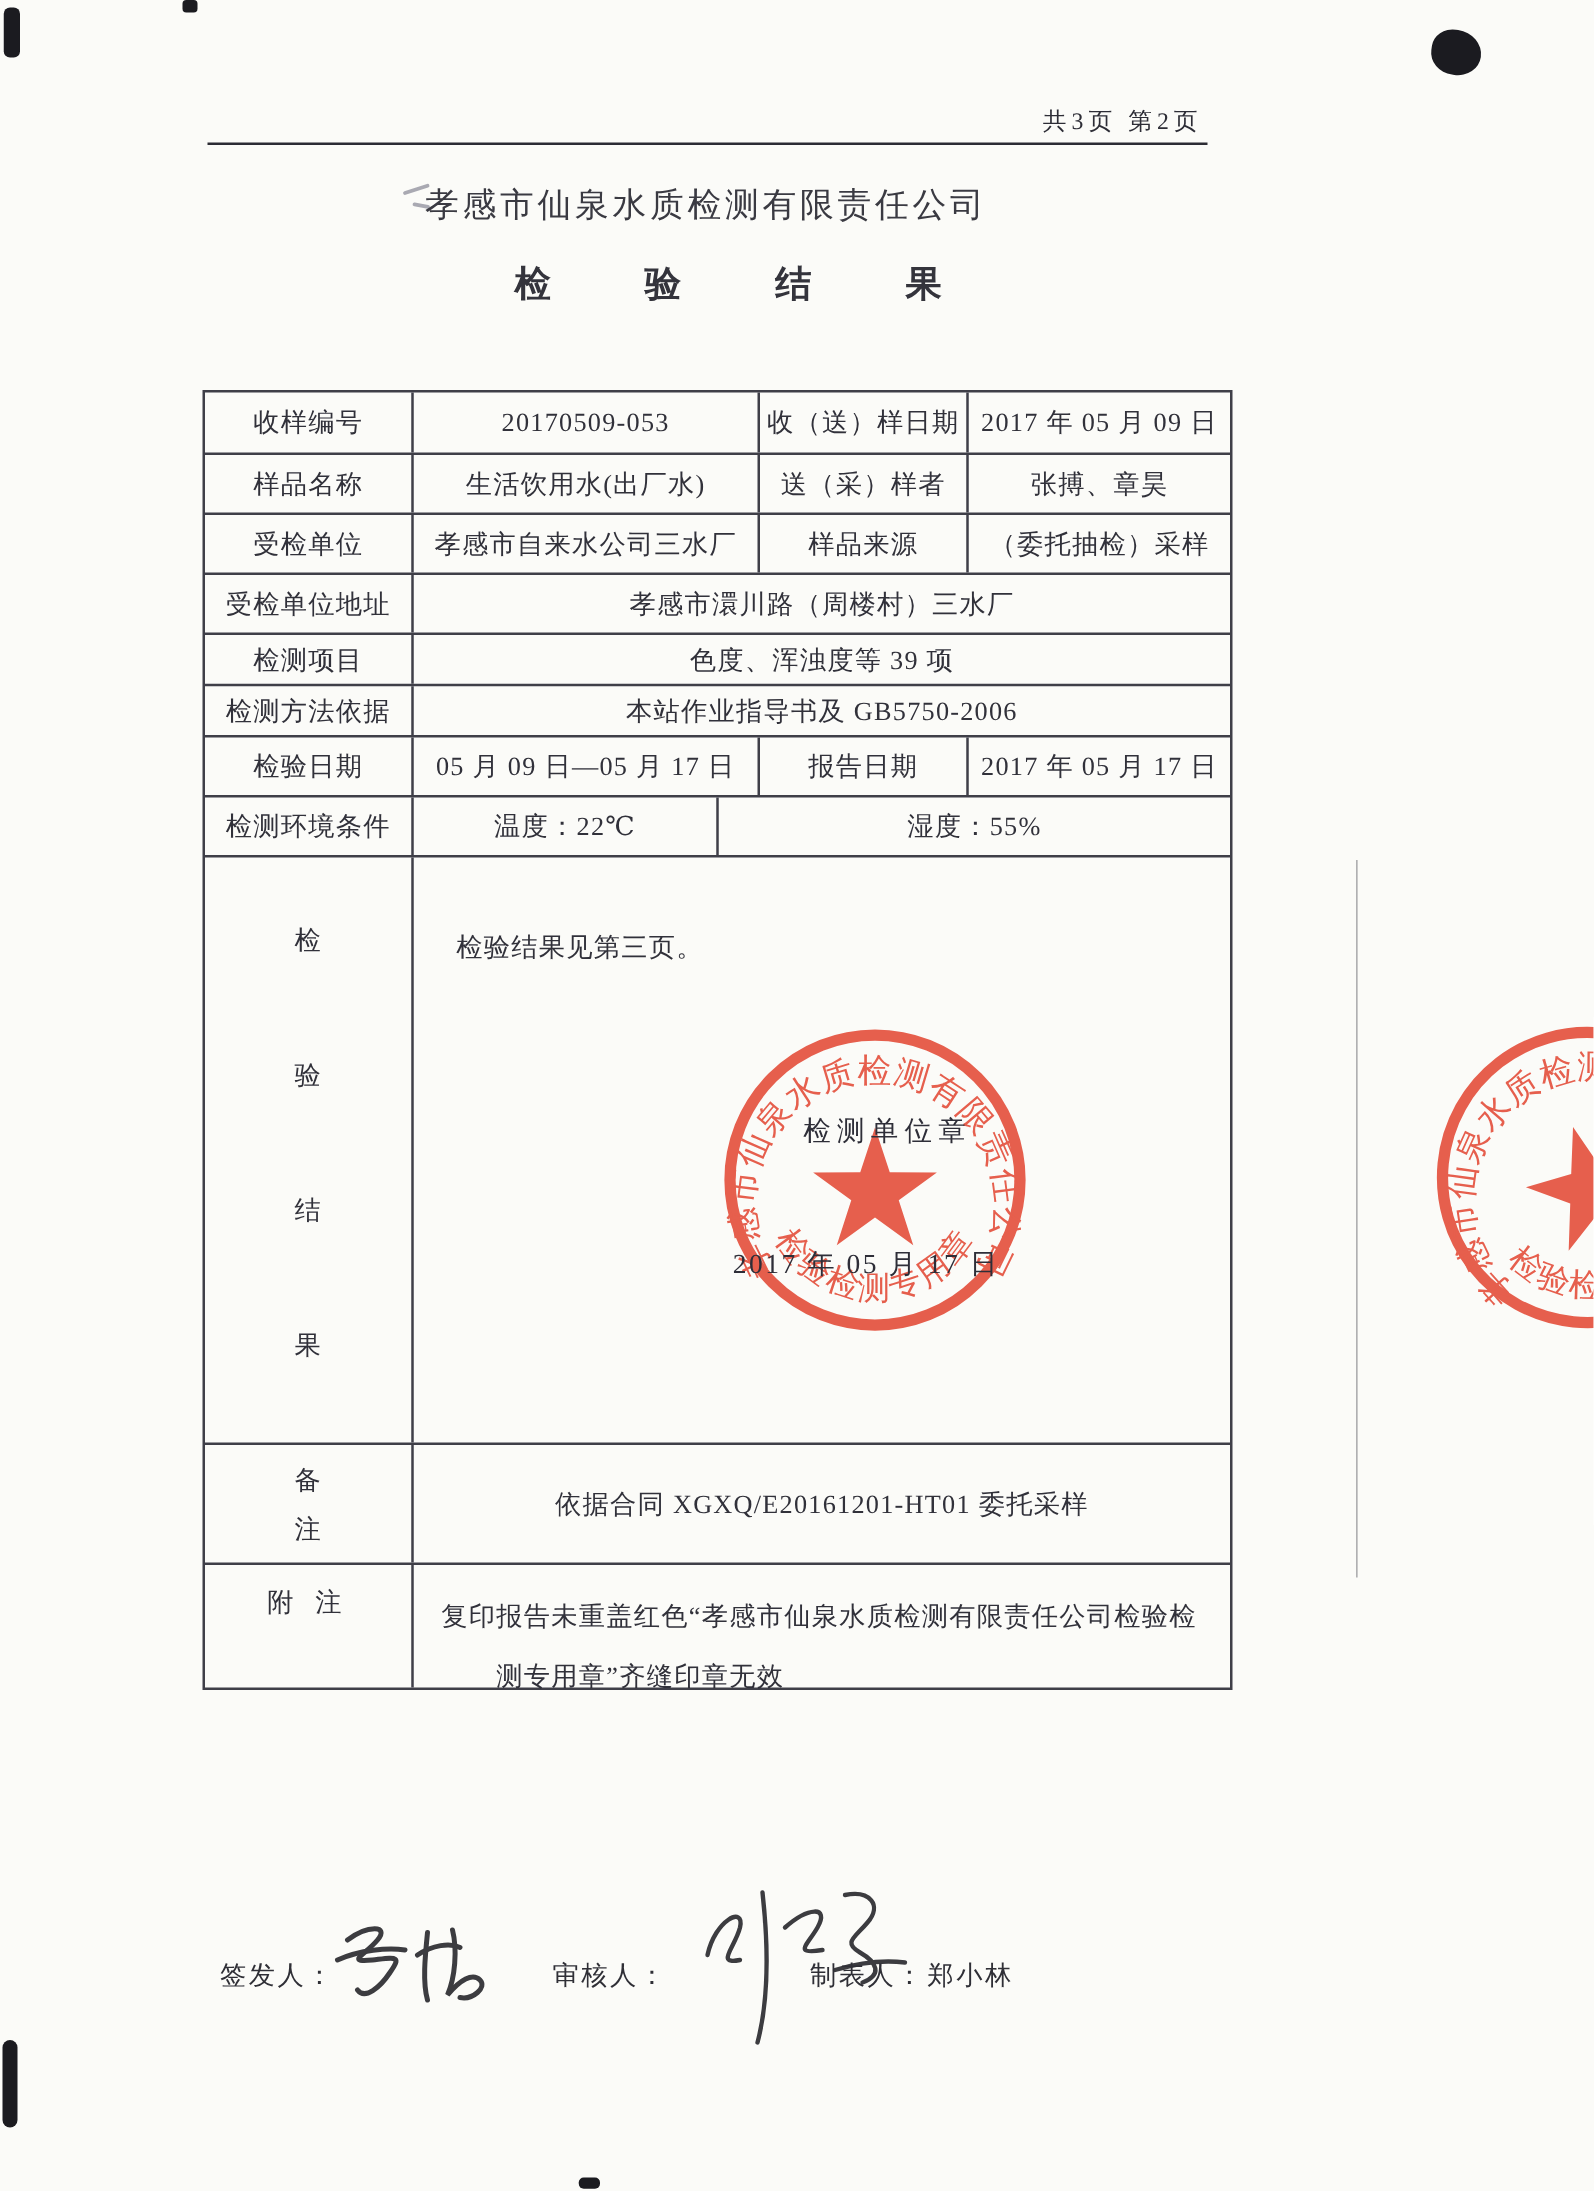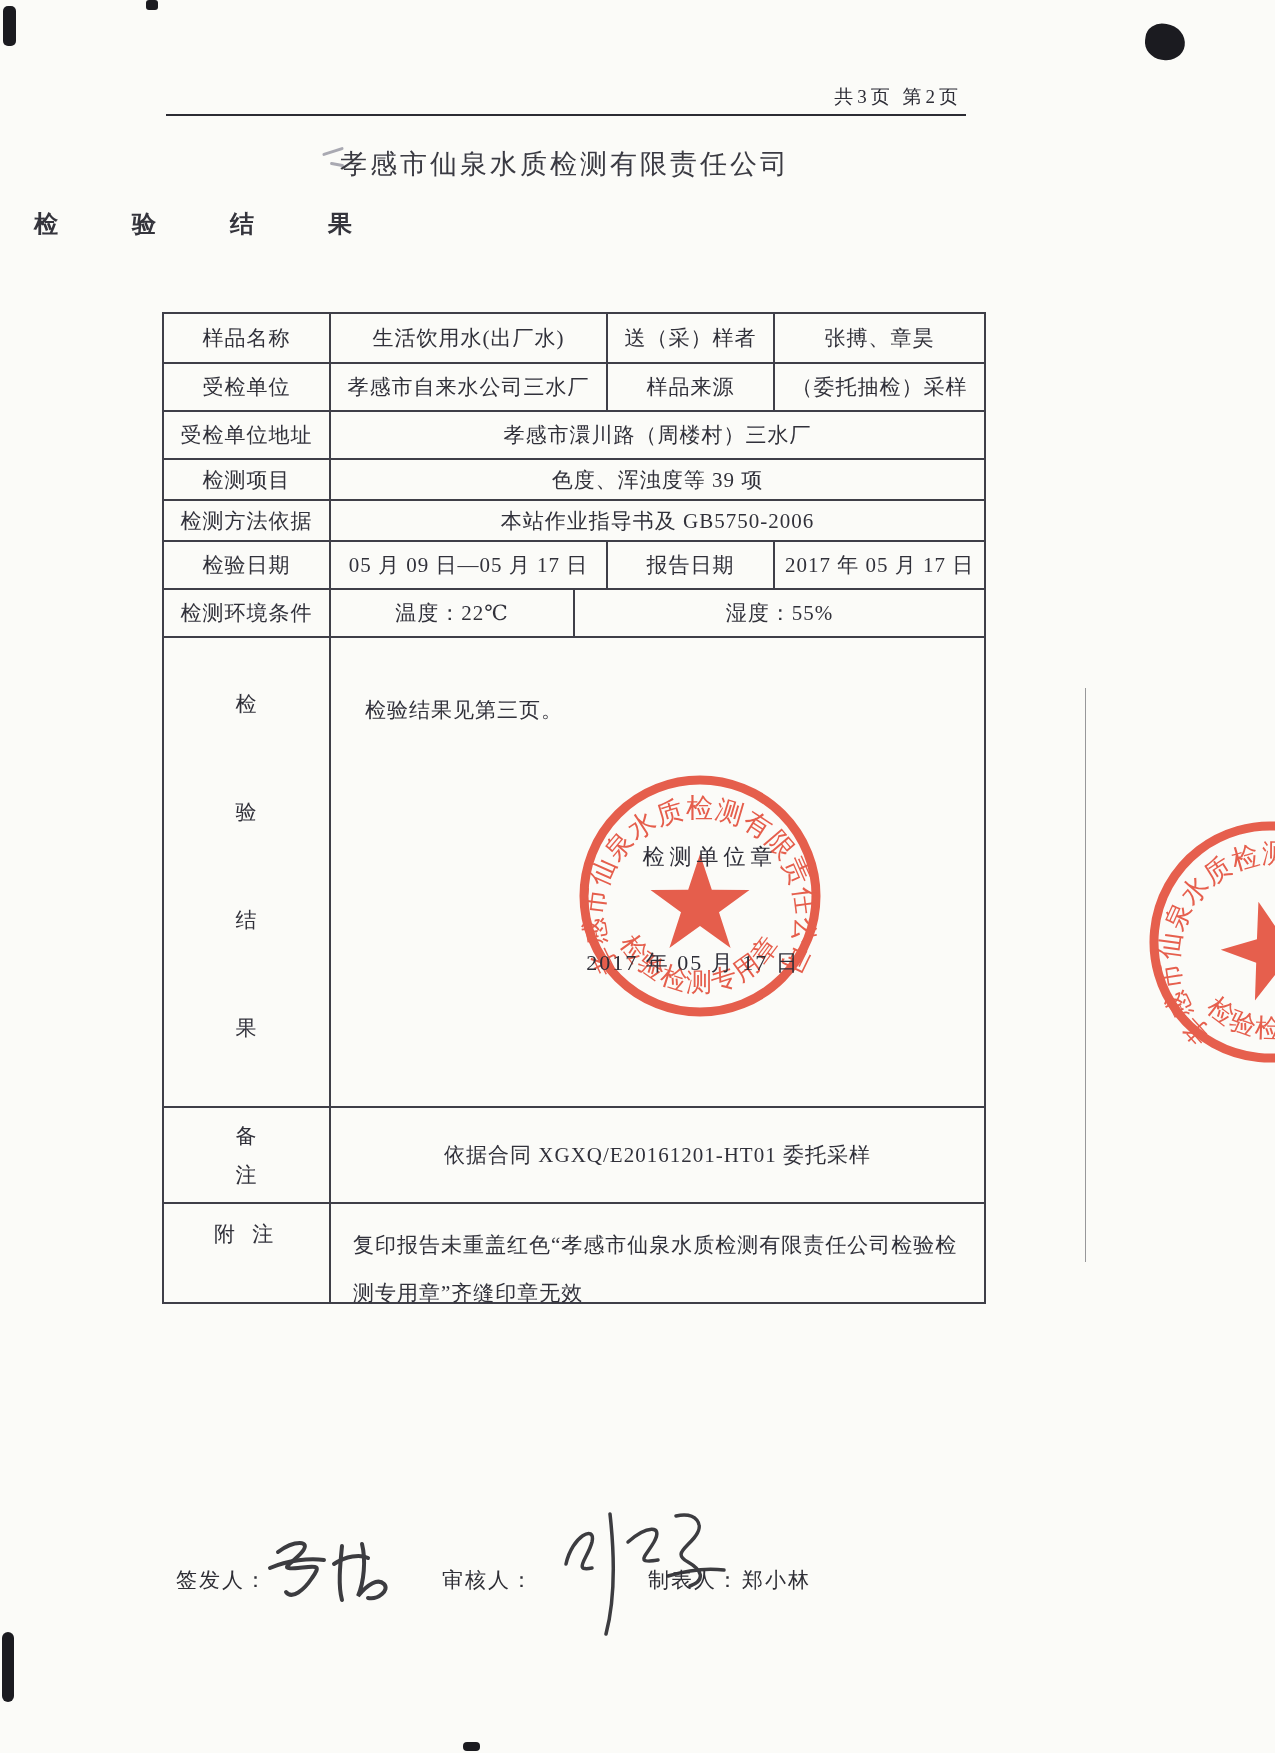--- a/index.html
+++ b/index.html
@@ -5,22 +5,22 @@
   html,body{margin:0;padding:0;background:#ffffff;}
   .page{position:relative;width:1275px;height:1753px;background:#fbfbf8;overflow:hidden;
         font-family:"Liberation Serif","DejaVu Serif",serif;color:#31313a;}
   
   .mark{position:absolute;background:#1b1b20;}
   
   .pageinfo{position:absolute;top:84px;right:313px;font-size:19px;letter-spacing:4px;color:#2d2d36;text-align:right;}
   .headrule{position:absolute;left:166px;top:114px;width:800px;height:2px;background:#2c2c34;}
   .company{position:absolute;left:0;top:146px;width:1130px;text-align:center;
            font-size:27px;letter-spacing:3px;color:#3a3a42;}
-  .doctitle{position:absolute;left:0;top:208px;width:1165px;text-align:left;
-            font-size:24px;font-weight:bold;letter-spacing:34px;text-indent:34px;color:#34343c;}
+  .doctitle{position:absolute;left:0;top:208px;width:1165px;text-align:center;
+            font-size:29px;font-weight:bold;letter-spacing:34px;text-indent:34px;color:#34343c;}
   .pencil{position:absolute;background:#a9a9b2;border-radius:2px;}
   
   .tbl{position:absolute;left:162px;top:312px;width:824px;border:2px solid #3f3f48;
        box-sizing:border-box;font-size:21px;}
   .row{display:flex;align-items:stretch;box-sizing:border-box;}
   .row + .row{border-top:2px solid #3f3f48;}
   .c{box-sizing:border-box;display:flex;align-items:center;justify-content:center;
      text-align:center;letter-spacing:1px;}
   .c + .c{border-left:2px solid #3f3f48;}
   .w1{width:165px;flex:none;}
@@ -38,21 +38,21 @@
   .stampwrap{position:absolute;left:239px;top:128px;width:260px;height:260px;}
   .stampcaption{position:absolute;left:274px;top:204px;width:210px;text-align:center;
                 font-size:22px;letter-spacing:5px;color:#2e2e38;}
   .stampdate{position:absolute;left:197px;top:310px;width:330px;text-align:center;
              font-size:22px;letter-spacing:2px;color:#2e2e38;}
   .remarklabel{flex-direction:column;justify-content:space-around;padding:8px 0;}
   .appxrow .c{align-items:flex-start;}
   .appxlabel{padding-top:16px;letter-spacing:6px;}
   .appxval{display:block;text-align:left;padding:31px 10px 0 22px;}
   .appxval .ln{display:block;line-height:1;}
-  .appxval .ln + .ln{margin-top:27px;}
+  .appxval .ln + .ln{margin-top:27px;margin-left:44px;}
   
   .flabel{position:absolute;font-size:21px;letter-spacing:2px;color:#2f2f36;font-family:Liberation Serif, serif;}
   .sig{position:absolute;}
   
   .seam{position:absolute;left:1085px;top:688px;width:1px;height:574px;background:#98989a;}
   .edgestamp{position:absolute;left:1146px;top:820px;width:129px;height:252px;overflow:hidden;}
   .edgestamp svg{position:absolute;left:-6px;top:-8px;transform:rotate(-16deg);}
 </style>
 </head>
 <body>
@@ -68,20 +68,26 @@
   <div class="pencil" style="left:322px;top:150px;width:22px;height:3px;transform:rotate(-18deg);"></div>
   <div class="pencil" style="left:330px;top:163px;width:14px;height:3px;transform:rotate(10deg);"></div>
 
   <div class="pageinfo">共3页 第2页</div>
   <div class="headrule"></div>
   <div class="company">孝感市仙泉水质检测有限责任公司</div>
   <div class="doctitle">检 验 结 果</div>
 
   <div class="tbl">
 
+    <div class="row h48">
+      <div class="c w1">收样编号</div>
+      <div class="c w2">20170509-053</div>
+      <div class="c w3">收（送）样日期</div>
+      <div class="c w4">2017 年 05 月 09 日</div>
+    </div>
 
     <div class="row h48">
       <div class="c w1">样品名称</div>
       <div class="c w2">生活饮用水(出厂水)</div>
       <div class="c w3">送（采）样者</div>
       <div class="c w4">张搏、章昊</div>
     </div>
 
     <div class="row h48">
       <div class="c w1">受检单位</div>

